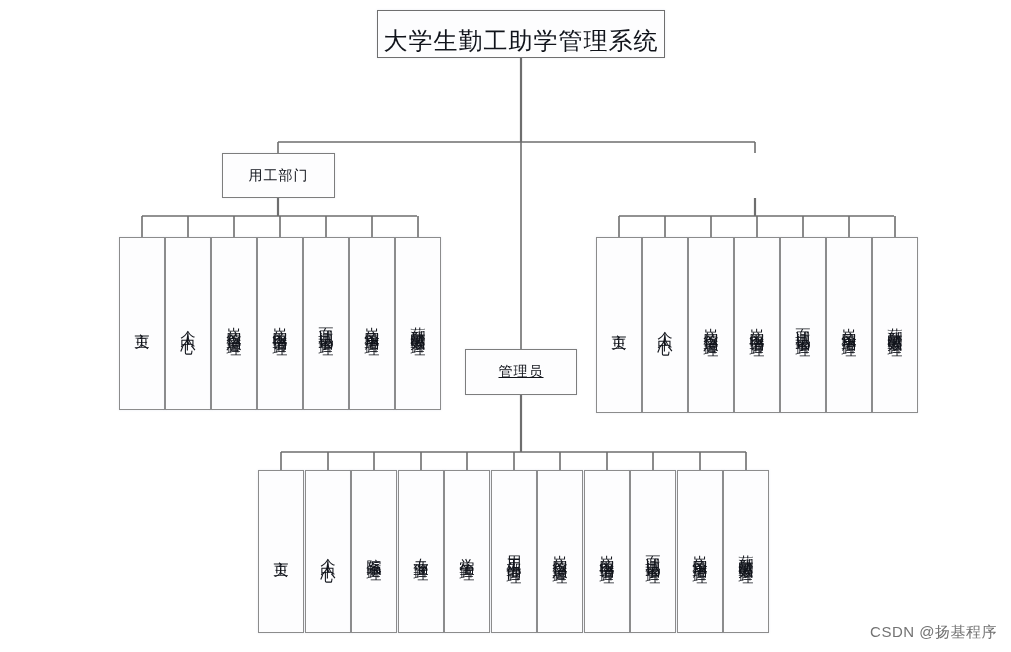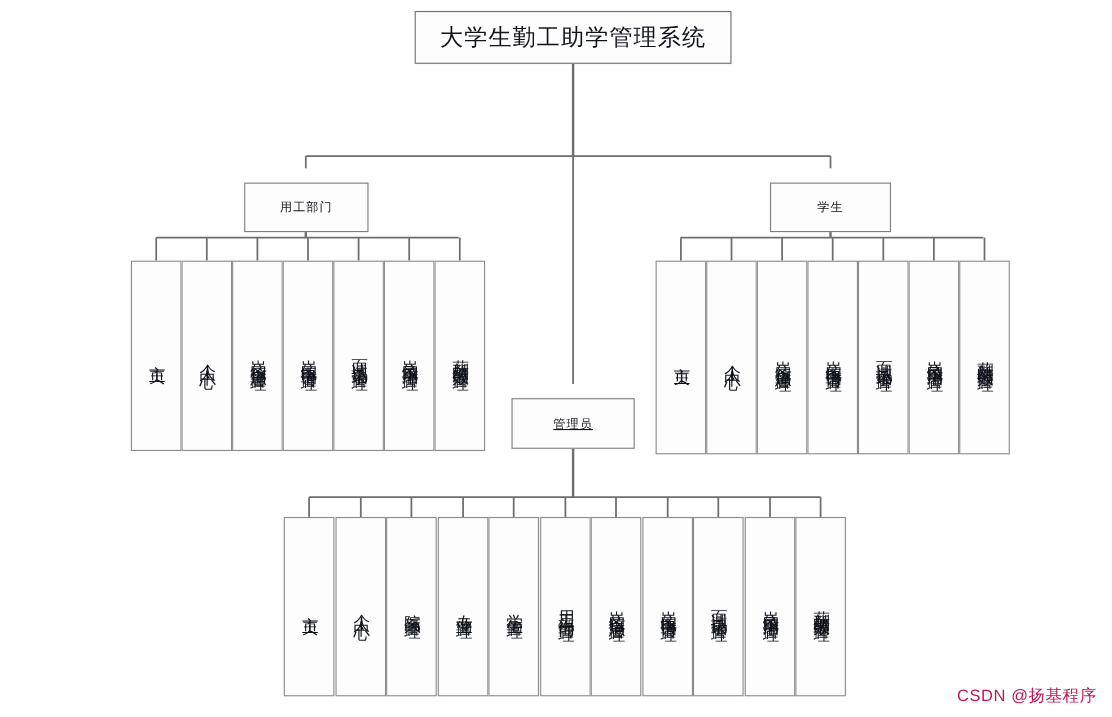--- a/index.html
+++ b/index.html
@@ -19,47 +19,47 @@
     border:1.4px solid #8a8a8a;
     background:#fdfdfe;
     display:flex;
     align-items:center;
     justify-content:center;
     color:#10131a;
     box-shadow:0 0 2px rgba(120,140,180,0.18);
   }
   .node.root{
     border-color:#6f6f6f;
-    font-size:21px;
+    font-size:24px;
     letter-spacing:1px;
+    align-items:flex-end;
   }
   .node.level2{
     border-color:#7d7d7d;
-    font-size:11px;
+    font-size:14px;
     letter-spacing:1px;
-    margin-top:13px;
   }
   .node.leaf{
     font-size:15px;
     border-color:#8c8c8c;
     background:#fdfdfe;
   }
   .leaf .vtext{
     writing-mode:vertical-rl;
     text-orientation:upright;
     letter-spacing:3px;
     line-height:1.06;
     white-space:nowrap;
     display:block;
   }
   .node .htext{ white-space:nowrap; display:block; }
   #watermark{
     position:absolute;
     right:14px;bottom:10px;
-    color:#be185d;
+    color:#737373;
     font-size:15px;
     letter-spacing:0.5px;
     user-select:none;
   }
   svg.links{position:absolute;left:0;top:0;width:1011px;height:652px;pointer-events:none;}
   svg.links line, svg.links path{stroke:#6e6e6e;fill:none;}
 </style>
 </head>
 <body>
 
@@ -112,23 +112,20 @@
   </svg>
 
   <div class="node root" style="left:377px;top:10px;width:288px;height:48px;">
     <span class="htext">大学生勤工助学管理系统</span>
   </div>
 
   <div class="node level2" style="left:222px;top:153px;width:113px;height:45px;">
     <span class="htext">用工部门</span>
   </div>
 
-  <div class="node level2" style="left:700px;top:153px;width:110px;height:45px;">
-    <span class="htext">学生</span>
-  </div>
 
   <div class="node level2" style="left:465px;top:349px;width:112px;height:46px;text-decoration:underline;">
     <span class="htext">管理员</span>
   </div>
 
   <div class="node leaf" style="left:119px;top:237px;width:46px;height:173px;">
     <span class="vtext">主页</span>
     </div>
   <div class="node leaf" style="left:165px;top:237px;width:46px;height:173px;">
     <span class="vtext">个人中心</span>

